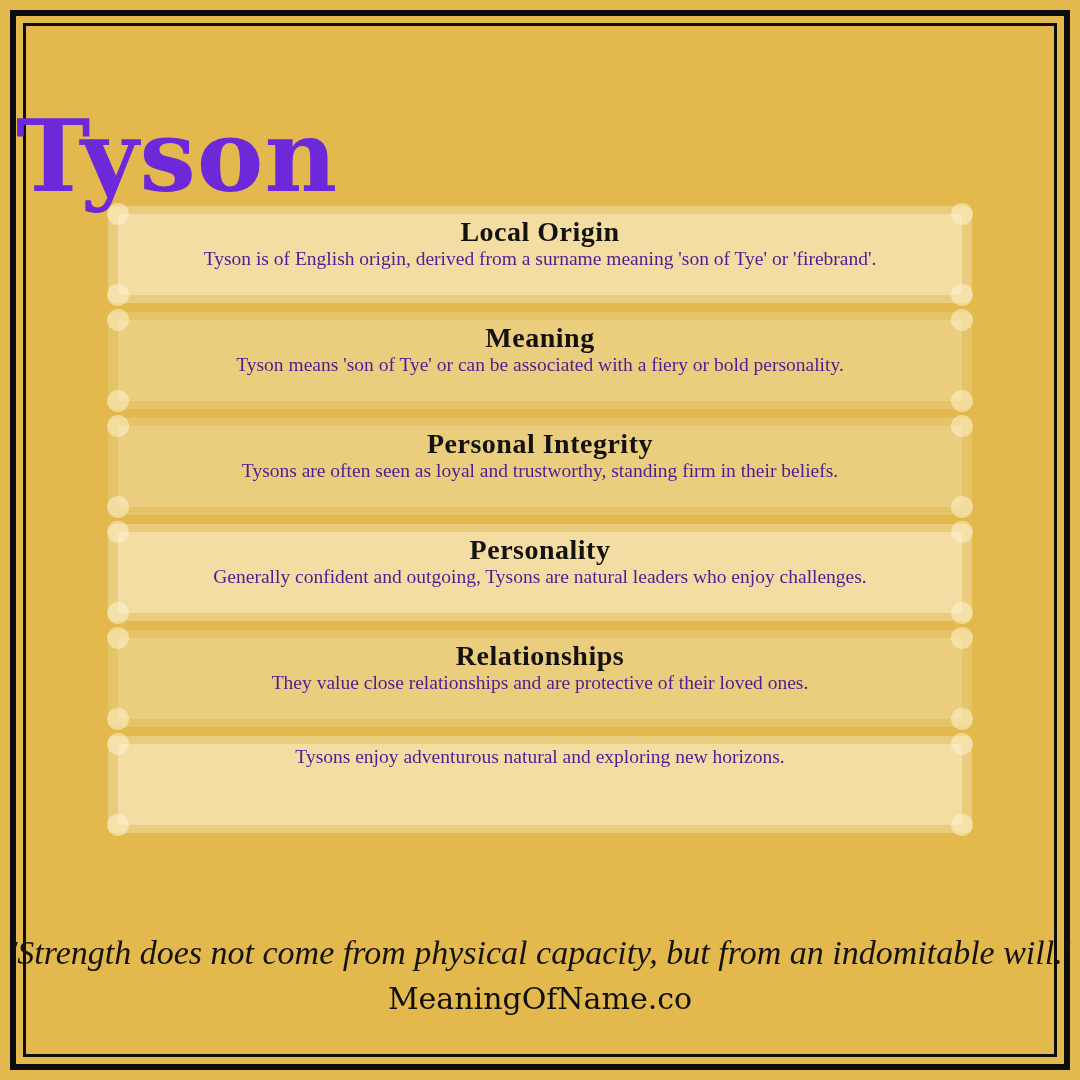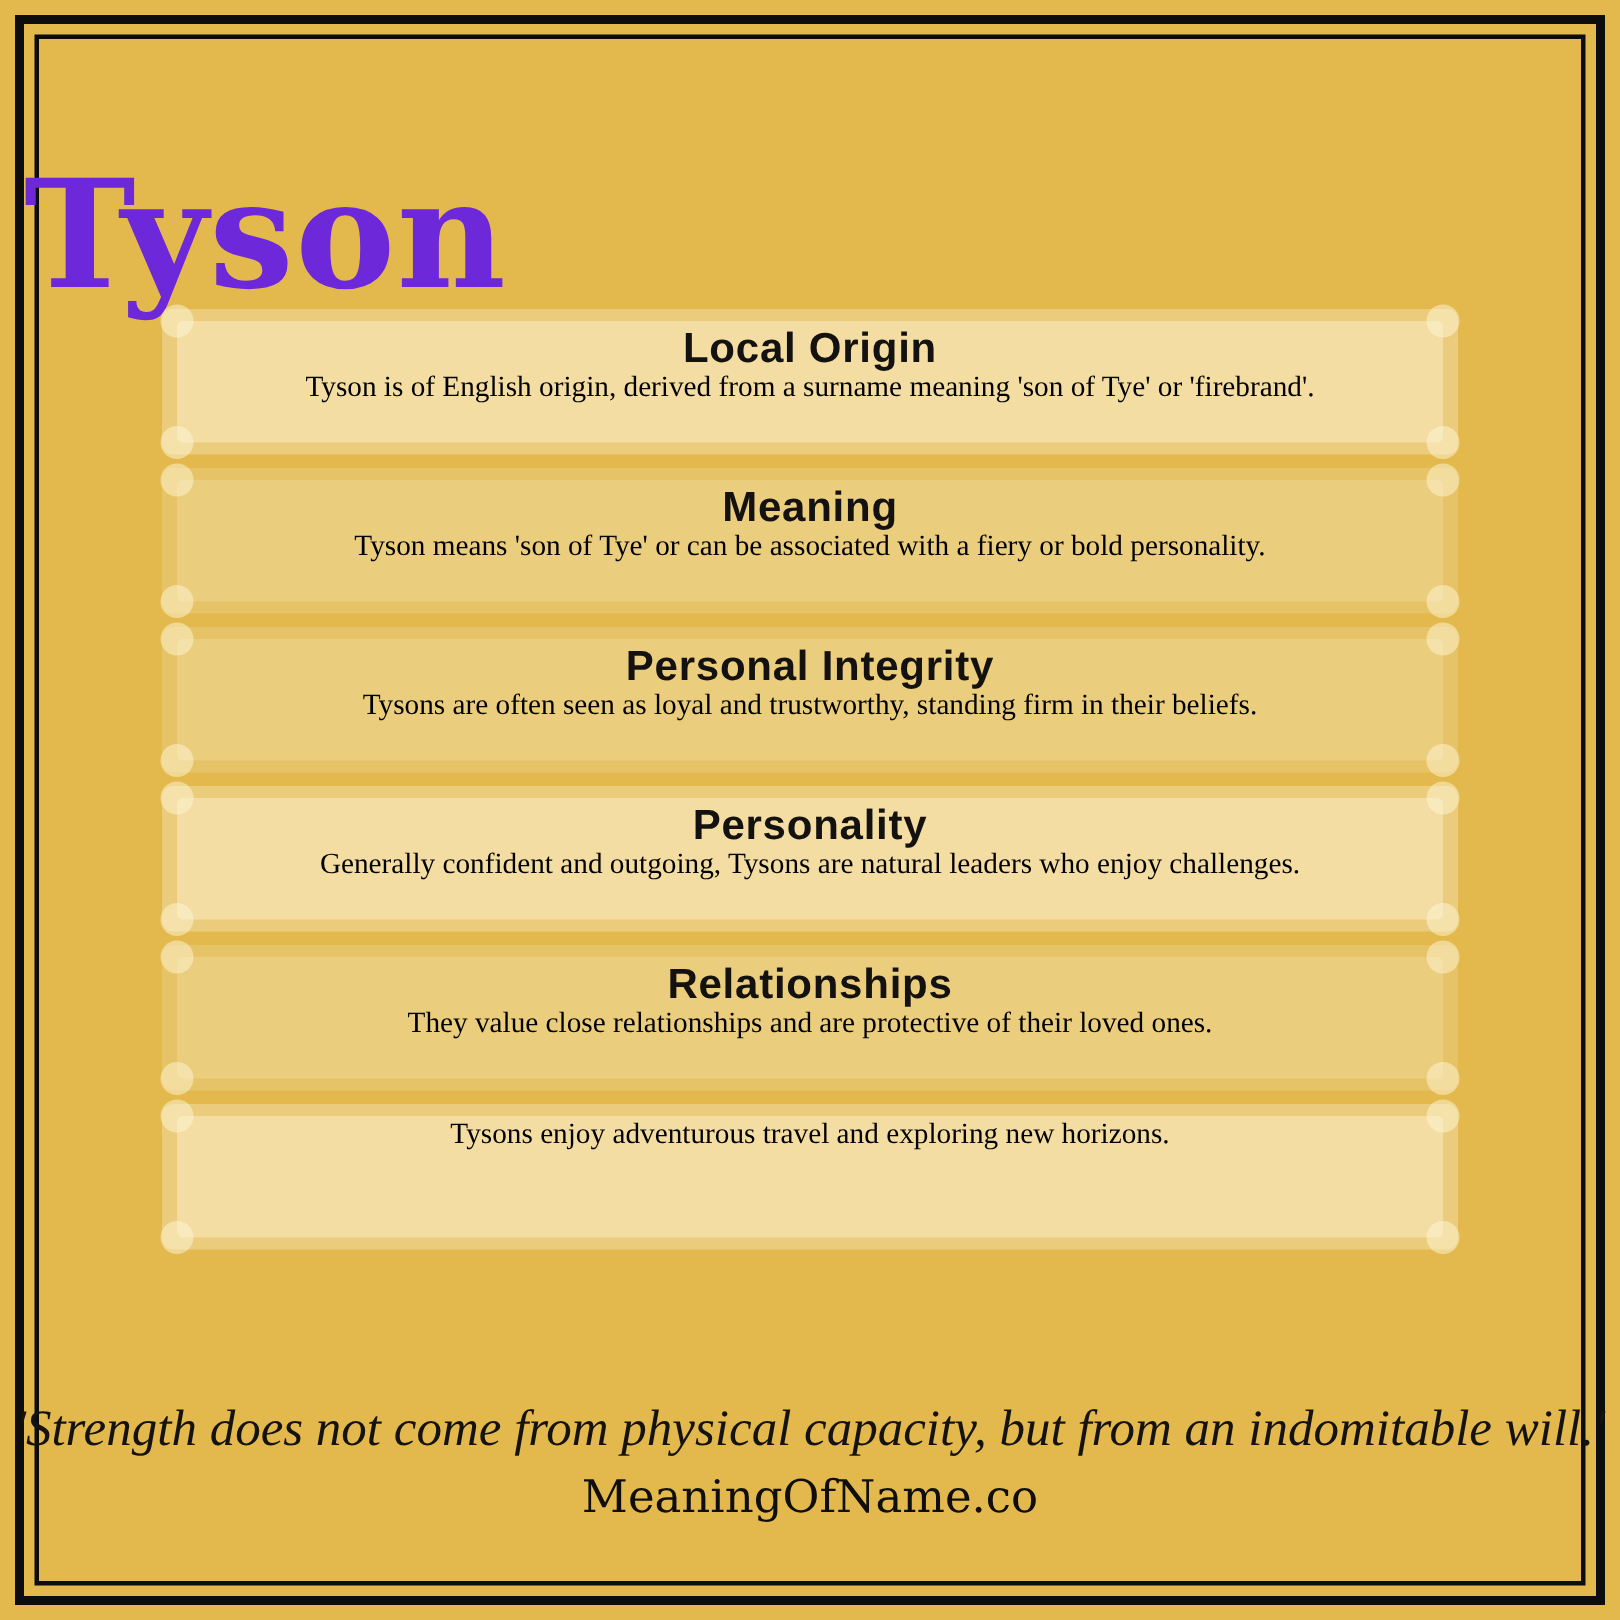--- a/index.html
+++ b/index.html
@@ -55,32 +55,32 @@
 
   .card-inner {
     position: relative;
     border-radius: 4px;
     padding: 2px 14px 12px 14px;
     min-height: 67px;
     text-align: center;
   }
   .card-heading {
     margin: 0;
-    font-family: Liberation Sans, sans-serif;
+    font-family: Liberation Serif, serif;
     font-weight: bold;
     font-size: 28px;
     line-height: 32px;
     letter-spacing: 0.5px;
     color: #141210;
   }
   .card-body {
     margin: 0;
     font-size: 19.5px;
     line-height: 21px;
-    color: #000000;
+    color: #4c1d95;
   }
 
   
   .pin {
     position: absolute;
     width: 22px; height: 22px;
     border-radius: 50%;
     background: rgba(255, 248, 222, 0.48);
   }
   .pin.tl { top: -11px; left: -11px; }
@@ -173,19 +173,19 @@
       <p class="card-body">They value close relationships and are protective of their loved ones.</p>
     </div>
   </section>
 
   <section class="card light">
     <div class="card-inner">
       <span class="pin tl"></span>
       <span class="pin tr"></span>
       <span class="pin bl"></span>
       <span class="pin br"></span>
-      <p class="card-body">Tysons enjoy adventurous travel and exploring new horizons.</p>
+      <p class="card-body">Tysons enjoy adventurous natural and exploring new horizons.</p>
     </div>
   </section>
 </div>
 
 <div class="quote">'Strength does not come from physical capacity, but from an indomitable will.'</div>
 <div class="brand">MeaningOfName.co</div>
 
 </body></html>

